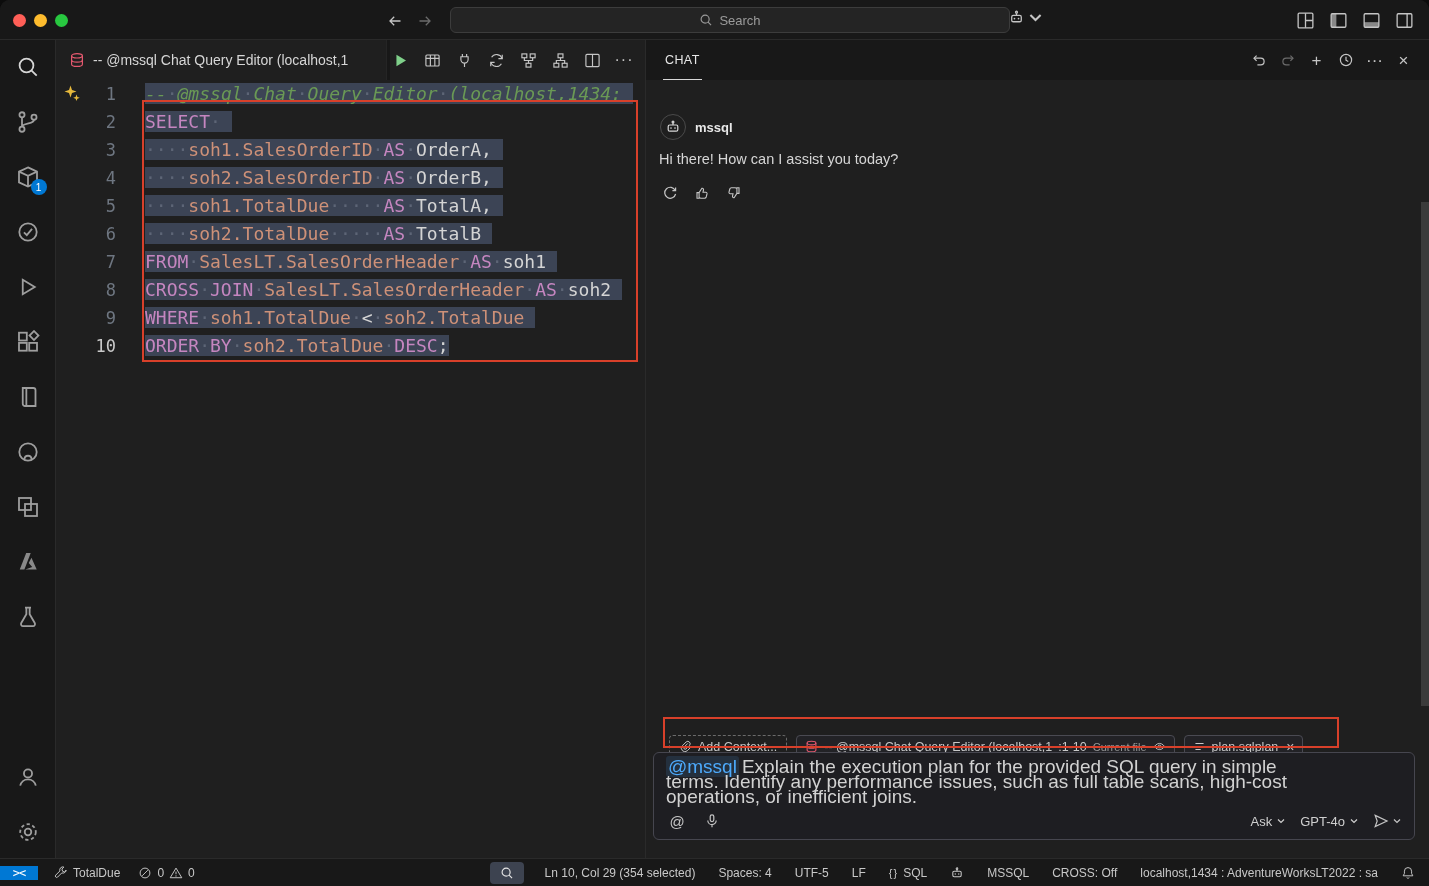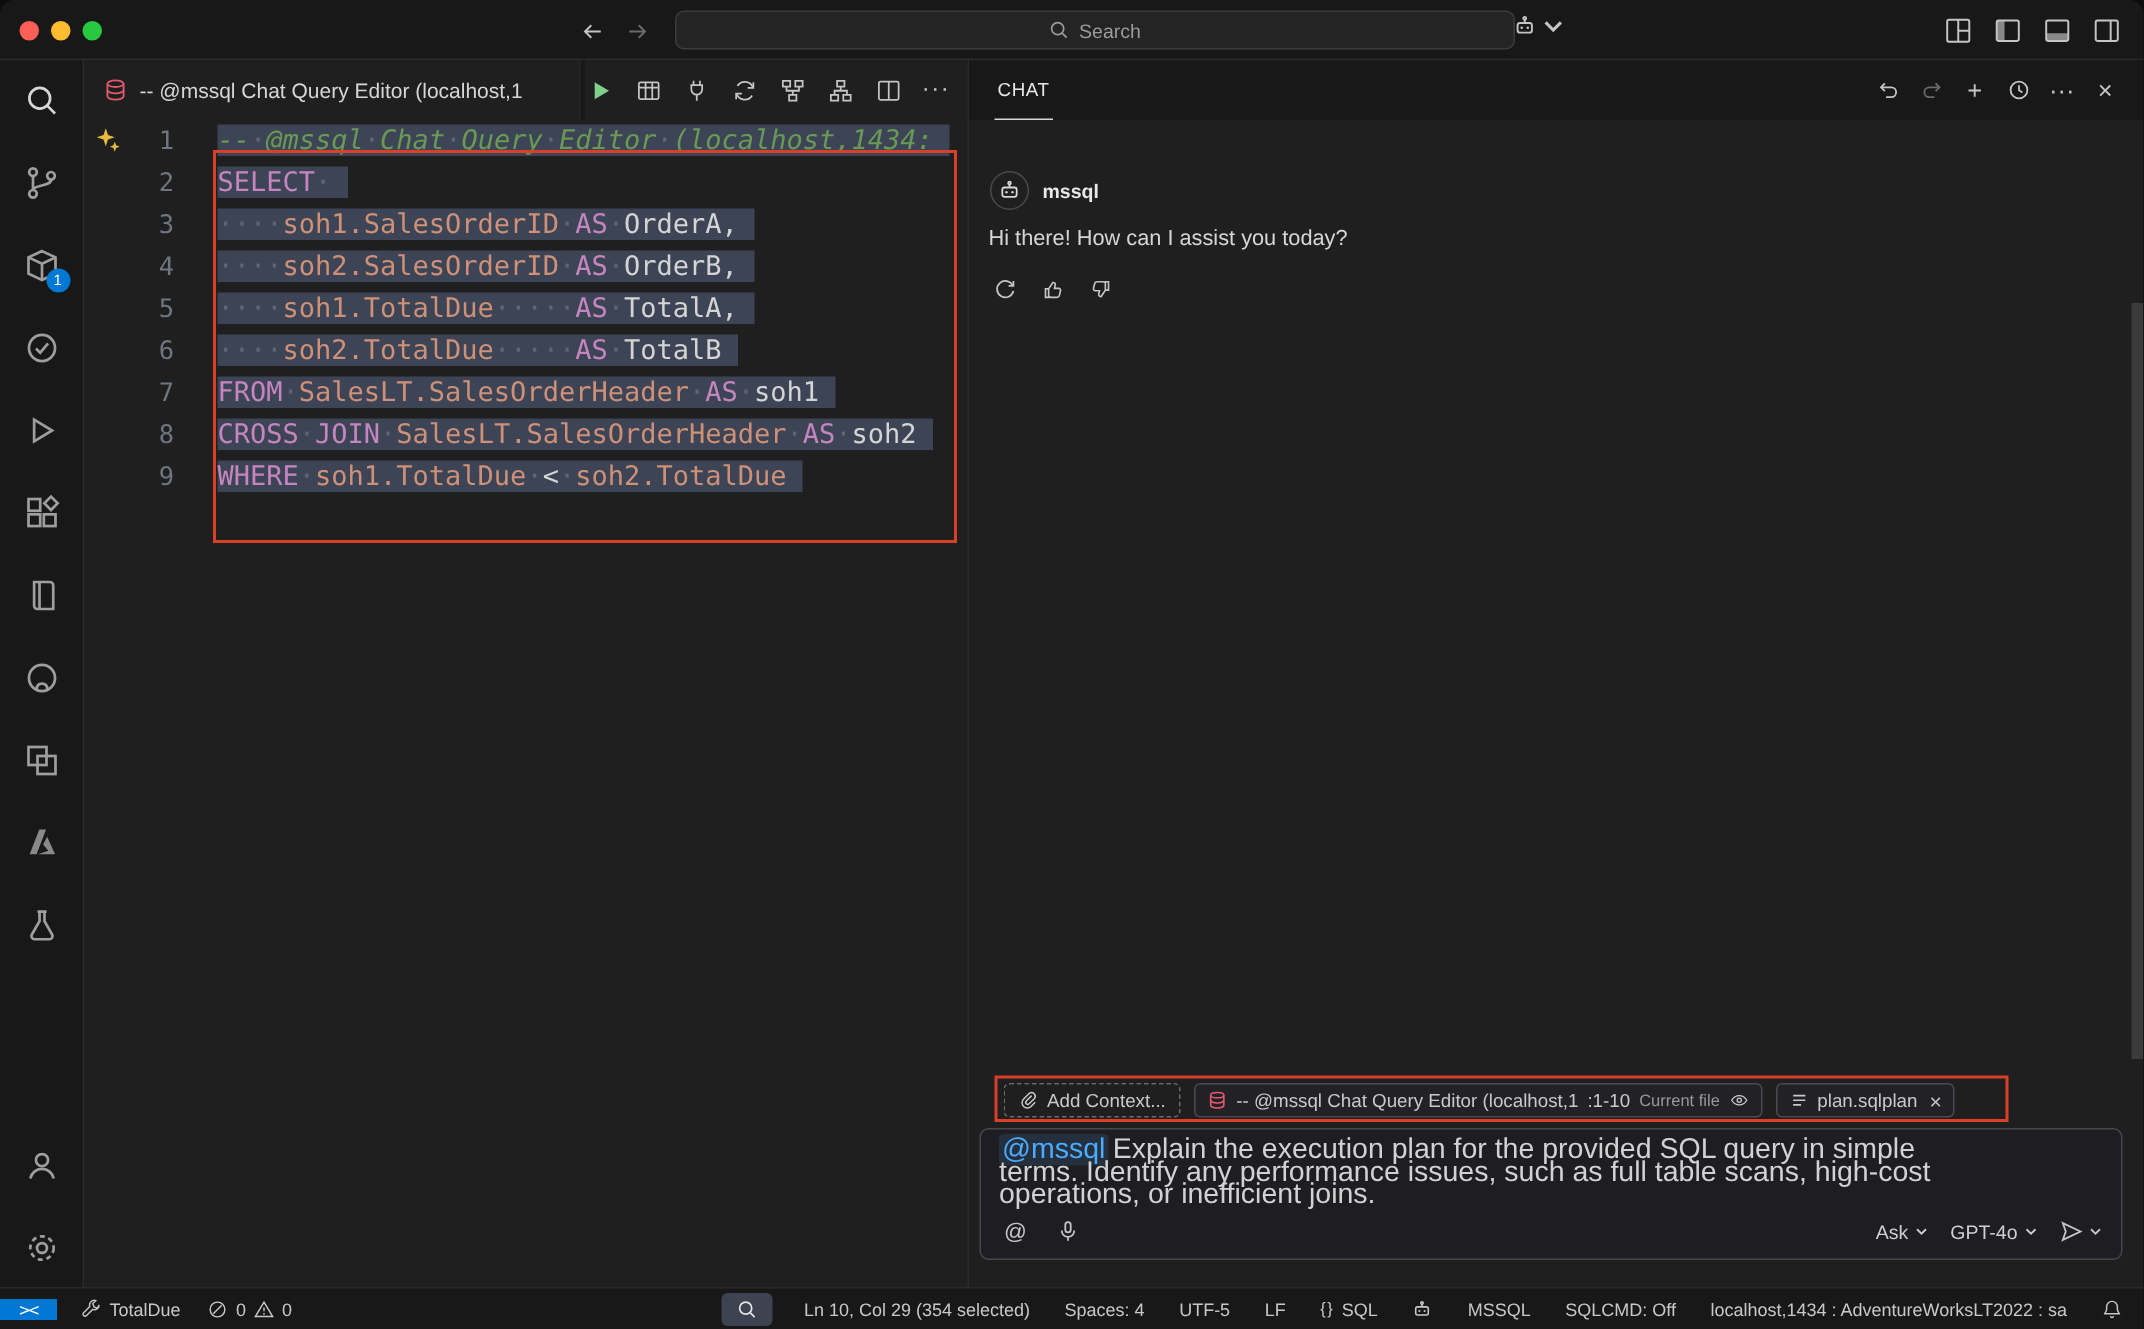--- a/index.html
+++ b/index.html
@@ -77,21 +77,21 @@
   .avatar{width:26px;height:26px;border-radius:50%;border:1px solid #4a4a4a;display:flex;align-items:center;justify-content:center;color:#d8d8d8}
   .avatar svg{width:16px;height:16px}
   .bot-name{font-size:13px;font-weight:bold;color:#e8e8e8}
   .bot-msg{position:absolute;left:13px;top:111px;font-size:14.5px;color:#d6d6d6}
   .msg-actions{position:absolute;left:14px;top:143px;display:flex;gap:13px;color:#bcbcbc}
   .msg-actions .ib{width:19px;height:19px}
   .msg-actions svg{width:16px;height:16px}
   .chat-scrollbar{position:absolute;left:775px;top:162px;width:8px;height:504px;background:#464646;opacity:.75}
 
   .annot.box2{left:17px;top:677px;width:676px;height:31px}
-  .context-row{position:absolute;left:23px;top:682px;height:36px;display:flex;align-items:flex-start;gap:9px}
+  .context-row{position:absolute;left:23px;top:682px;height:36px;display:flex;align-items:flex-end;gap:9px}
   .add-context{display:flex;align-items:center;gap:6px;height:23px;padding:0 9px;border:1px dashed #6b6b6b;border-radius:4px;
     font-size:12.5px;color:#c9c9c9}
   .add-context svg{width:13px;height:13px}
   .chip{display:flex;align-items:center;gap:6px;height:23px;padding:0 8px;border:1px solid #4a4a52;border-radius:4px;
     font-size:12.5px;color:#c9c9c9;background:#222226;white-space:nowrap}
   .chip svg{width:13px;height:13px;flex:none}
   .chip .db{color:var(--db-icon-pink)}
   .chip .note{font-size:11px;color:#989898}
   .chip .chip-close{font-size:14px;color:#c5c5c5;margin-left:2px}
 
@@ -345,20 +345,21 @@
       <div>
           <div class="code-line"><span class="line-num">1</span><span class="line-text"><span class="sel eol"><span class="tk-comment">--</span><span class="ws">·</span><span class="tk-comment">@mssql</span><span class="ws">·</span><span class="tk-comment">Chat</span><span class="ws">·</span><span class="tk-comment">Query</span><span class="ws">·</span><span class="tk-comment">Editor</span><span class="ws">·</span><span class="tk-comment">(localhost,1434:</span></span></span></div>
           <div class="code-line"><span class="line-num">2</span><span class="line-text"><span class="sel eol"><span class="tk-kw">SELECT</span><span class="ws">·</span></span></span></div>
           <div class="code-line"><span class="line-num">3</span><span class="line-text"><span class="sel eol"><span class="ws">····</span><span class="tk-ident">soh1.SalesOrderID</span><span class="ws">·</span><span class="tk-kw">AS</span><span class="ws">·</span><span class="tk-plain">OrderA,</span></span></span></div>
           <div class="code-line"><span class="line-num">4</span><span class="line-text"><span class="sel eol"><span class="ws">····</span><span class="tk-ident">soh2.SalesOrderID</span><span class="ws">·</span><span class="tk-kw">AS</span><span class="ws">·</span><span class="tk-plain">OrderB,</span></span></span></div>
           <div class="code-line"><span class="line-num">5</span><span class="line-text"><span class="sel eol"><span class="ws">····</span><span class="tk-ident">soh1.TotalDue</span><span class="ws">·····</span><span class="tk-kw">AS</span><span class="ws">·</span><span class="tk-plain">TotalA,</span></span></span></div>
           <div class="code-line"><span class="line-num">6</span><span class="line-text"><span class="sel eol"><span class="ws">····</span><span class="tk-ident">soh2.TotalDue</span><span class="ws">·····</span><span class="tk-kw">AS</span><span class="ws">·</span><span class="tk-plain">TotalB</span></span></span></div>
           <div class="code-line"><span class="line-num">7</span><span class="line-text"><span class="sel eol"><span class="tk-kw">FROM</span><span class="ws">·</span><span class="tk-ident">SalesLT.SalesOrderHeader</span><span class="ws">·</span><span class="tk-kw">AS</span><span class="ws">·</span><span class="tk-plain">soh1</span></span></span></div>
           <div class="code-line"><span class="line-num">8</span><span class="line-text"><span class="sel eol"><span class="tk-kw">CROSS</span><span class="ws">·</span><span class="tk-kw">JOIN</span><span class="ws">·</span><span class="tk-ident">SalesLT.SalesOrderHeader</span><span class="ws">·</span><span class="tk-kw">AS</span><span class="ws">·</span><span class="tk-plain">soh2</span></span></span></div>
           <div class="code-line"><span class="line-num">9</span><span class="line-text"><span class="sel eol"><span class="tk-kw">WHERE</span><span class="ws">·</span><span class="tk-ident">soh1.TotalDue</span><span class="ws">·</span><span class="tk-op">&lt;</span><span class="ws">·</span><span class="tk-ident">soh2.TotalDue</span></span></span></div>
+          <div class="code-line"><span class="line-num active">10</span><span class="line-text"><span class="sel"><span class="tk-kw">ORDER</span><span class="ws">·</span><span class="tk-kw">BY</span><span class="ws">·</span><span class="tk-ident">soh2.TotalDue</span><span class="ws">·</span><span class="tk-kw">DESC</span><span class="tk-op">;</span></span></span></div>
         </div>
       <div class="annot box1"></div>
     </div>
   </section>
 
   <section class="chat">
     <div class="chat-header">
       <span class="chat-tab">CHAT</span>
       <div class="chat-header-actions">
         <span class="ib">
@@ -533,21 +534,21 @@
       <span class="sb-item">
         <svg viewBox="0 0 16 16" fill="none" stroke="currentColor" stroke-width="1.2">
             <rect x="3.2" y="6" width="9.6" height="6.2" rx="1.5"></rect>
             <path d="M8 3.9V6"></path>
             <circle cx="8" cy="3" r=".9"></circle>
             <circle cx="6" cy="9.1" r=".8" fill="currentColor" stroke="none"></circle>
             <circle cx="10" cy="9.1" r=".8" fill="currentColor" stroke="none"></circle>
           </svg>
       </span>
       <span class="sb-item">MSSQL</span>
-      <span class="sb-item">SQLCMD: Off</span>
+      <span class="sb-item">CROSS: Off</span>
       <span class="sb-item">localhost,1434 : AdventureWorksLT2022 : sa</span>
       <span class="sb-item">
         <svg viewBox="0 0 16 16" fill="none" stroke="currentColor" stroke-width="1.1">
             <path d="M8 1.8a4.1 4.1 0 0 1 4.1 4.1v2.6l1.4 2.7H2.5l1.4-2.7V5.9A4.1 4.1 0 0 1 8 1.8z"></path>
             <path d="M6.7 13.2a1.4 1.4 0 0 0 2.6 0"></path>
           </svg>
       </span>
     </div>
   </footer>
 

